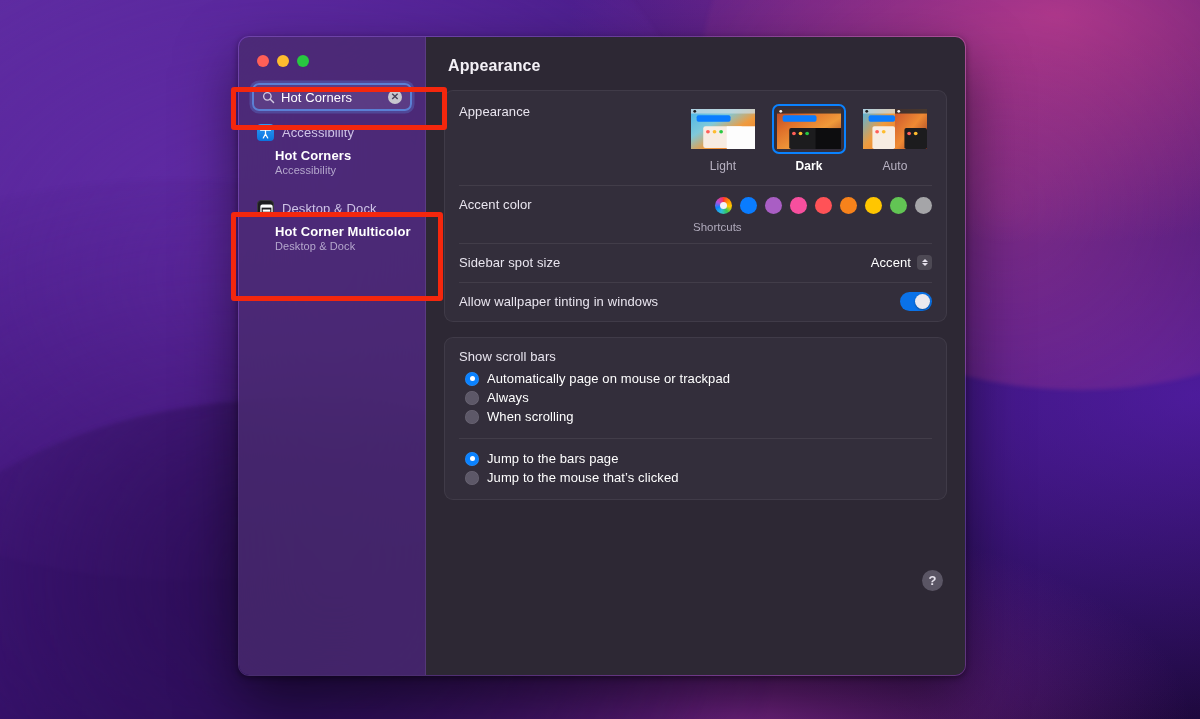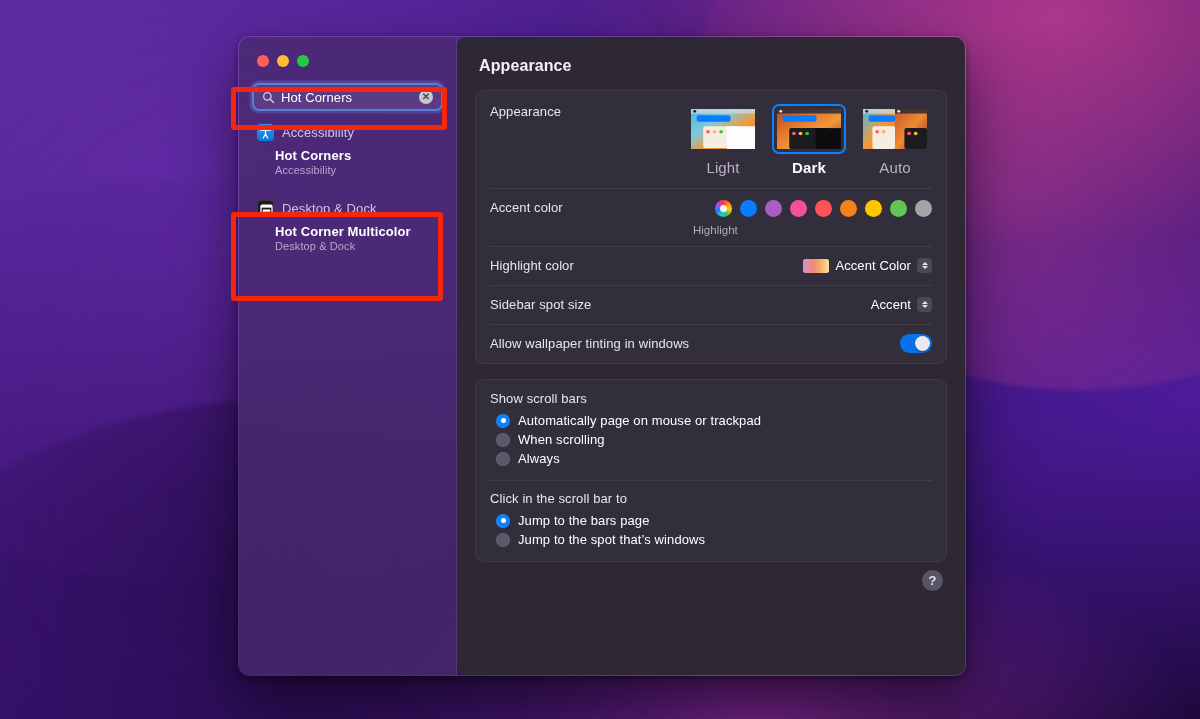--- a/index.html
+++ b/index.html
@@ -43,21 +43,21 @@
   #window {
     position:absolute; left:238px; top:36px; width:728px; height:640px;
     border-radius:11px; overflow:hidden;
     display:flex;
     box-shadow:0 26px 60px rgba(0,0,0,.52), 0 2px 6px rgba(0,0,0,.4);
     border:1px solid rgba(255,255,255,.13);
   }
 
   
   #sidebar {
-    width:218px; height:100%;
+    width:187px; height:100%;
     background:rgba(72,42,110,.80);
     backdrop-filter:blur(38px);
     position:relative;
     border-right:1px solid rgba(255,255,255,.09);
   }
   .traffic {
     display:flex; gap:8px; padding:18px 0 0 18px;
   }
   .tl { width:12px; height:12px; border-radius:50%; }
   .tl.red    { background:#ff5f57; }
@@ -99,21 +99,20 @@
   .res-title { font-size:13px; color:#ffffff; font-weight:600; letter-spacing:.1px; }
   .res-sub { font-size:11px; color:#b5a8cd; margin-top:1px; letter-spacing:.1px; }
 
   
   #content {
     flex:1 1 auto; height:100%;
     background:#2d2834;
     position:relative;
     padding:0 18px;
     overflow:hidden;
-    border-radius:9px;
   }
   #page-title {
     font-size:16px; font-weight:700; color:#f3f0f6;
     padding:20px 0 0 4px; letter-spacing:.1px;
   }
 
   .card {
     margin-top:15px;
     background:#332e3b;
     border:1px solid rgba(255,255,255,.065);
@@ -135,21 +134,21 @@
   .row.appearance { align-items:flex-start; padding-top:13px; padding-bottom:12px; min-height:0; }
   .appearance-opts { display:flex; gap:12px; }
   .appear-opt { text-align:center; cursor:pointer; }
   .thumb-ring {
     width:74px; height:50px; border-radius:7px;
     padding:3px; display:block;
     border:2.5px solid transparent;
   }
   .appear-opt.selected .thumb-ring { border-color:#0a82ff; }
   .thumb { width:100%; height:100%; border-radius:4px; overflow:hidden; position:relative; }
-  .appear-name { font-size:15px; color:#b8b2c2; margin-top:5px; letter-spacing:.1px; }
+  .appear-name { font-size:12px; color:#b8b2c2; margin-top:5px; letter-spacing:.1px; }
   .appear-opt.selected .appear-name { color:#ffffff; font-weight:700; }
 
   
   .row.accent { align-items:flex-start; padding-top:12px; padding-bottom:10px; min-height:0; }
   .accent-wrap { display:flex; flex-direction:column; align-items:flex-start; }
   .swatches { display:flex; gap:8px; }
   .sw { width:17px; height:17px; border-radius:50%; cursor:pointer; }
   .sw.multicolor {
     background:conic-gradient(#ff3b30 0deg,#ff9500 50deg,#ffcc00 100deg,#34c759 150deg,#30c0d8 200deg,#0a84ff 250deg,#af52de 300deg,#ff2d55 360deg);
     position:relative;
@@ -400,35 +399,24 @@
               <span class="sw multicolor"></span>
               <span class="sw" style="background:#0a7cff"></span>
               <span class="sw" style="background:#a95ec4"></span>
               <span class="sw" style="background:#f74f9e"></span>
               <span class="sw" style="background:#ff5257"></span>
               <span class="sw" style="background:#f7821b"></span>
               <span class="sw" style="background:#ffc600"></span>
               <span class="sw" style="background:#62c554"></span>
               <span class="sw" style="background:#a5a5a8"></span>
             </div>
-            <span class="accent-caption">Highlight</span>
-          </div>
-        </div>
-
-        <div class="row">
-          <span class="row-label">Highlight color</span>
-          <span class="popup">
-            <span class="popup-swatch"></span>
-            <span class="popup-val">Accent Color</span>
-            <span class="stepper">
-              <span class="chev up"></span>
-                <span class="chev down"></span>
-            </span>
-          </span>
-        </div>
+            <span class="accent-caption">Shortcuts</span>
+          </div>
+        </div>
+
 
         <div class="row">
           <span class="row-label">Sidebar spot size</span>
           <span class="popup">
             <span class="popup-val">Accent</span>
             <span class="stepper">
               <span class="chev up"></span>
                 <span class="chev down"></span>
             </span>
           </span>
@@ -447,38 +435,37 @@
 
         <div class="radio-section">
           <div class="section-head">Show scroll bars</div>
 
           <div class="radio-row">
             <span class="radio on"></span>
             <span class="radio-label">Automatically page on mouse or trackpad</span>
           </div>
           <div class="radio-row">
             <span class="radio"></span>
-            <span class="radio-label">When scrolling</span>
+            <span class="radio-label">Always</span>
           </div>
           <div class="radio-row">
             <span class="radio"></span>
-            <span class="radio-label">Always</span>
+            <span class="radio-label">When scrolling</span>
           </div>
         </div>
 
         <div class="radio-section">
-          <div class="section-head">Click in the scroll bar to</div>
 
           <div class="radio-row">
             <span class="radio on"></span>
             <span class="radio-label">Jump to the bars page</span>
           </div>
           <div class="radio-row">
             <span class="radio"></span>
-            <span class="radio-label">Jump to the spot that’s windows</span>
+            <span class="radio-label">Jump to the mouse that’s clicked</span>
           </div>
         </div>
 
       </div>
 
       <div id="help-btn">?</div>
 
     </div>
   </div>
 

